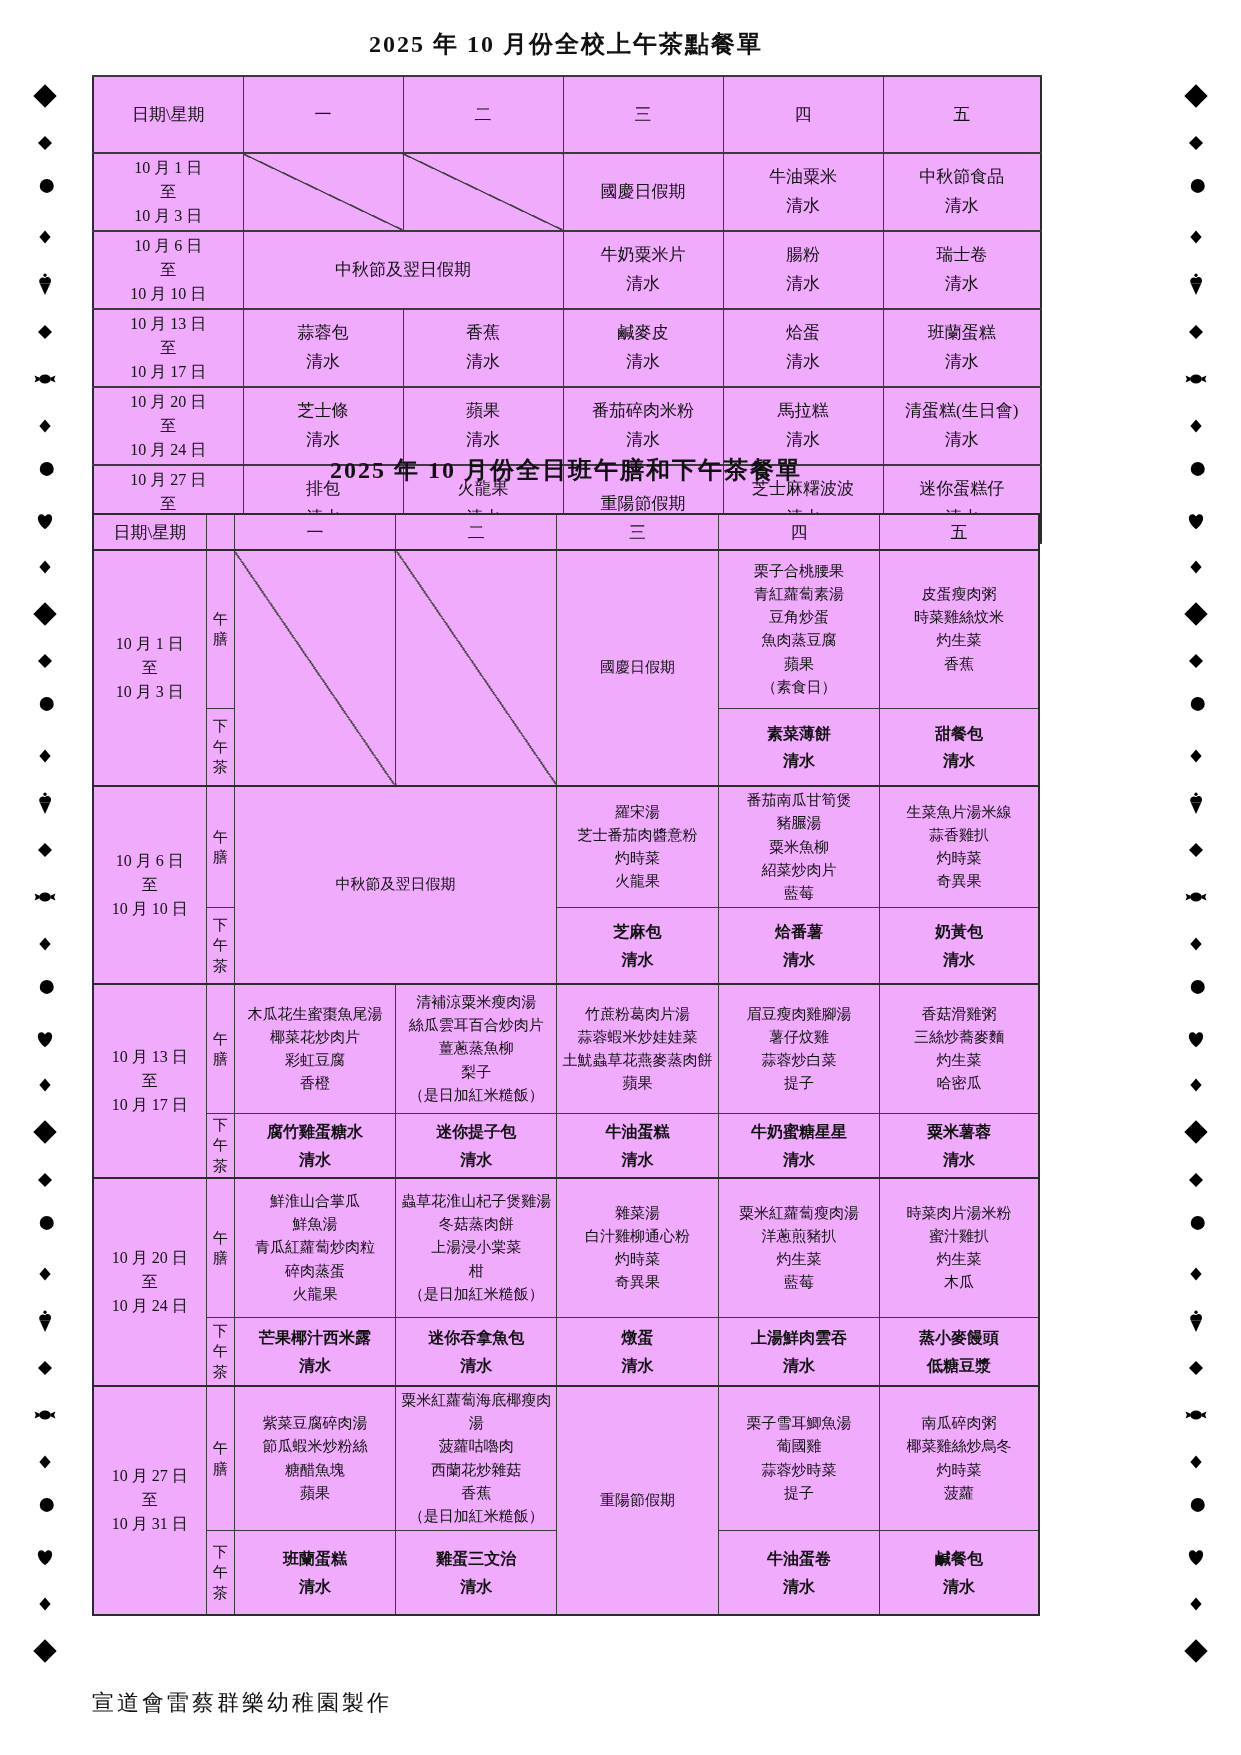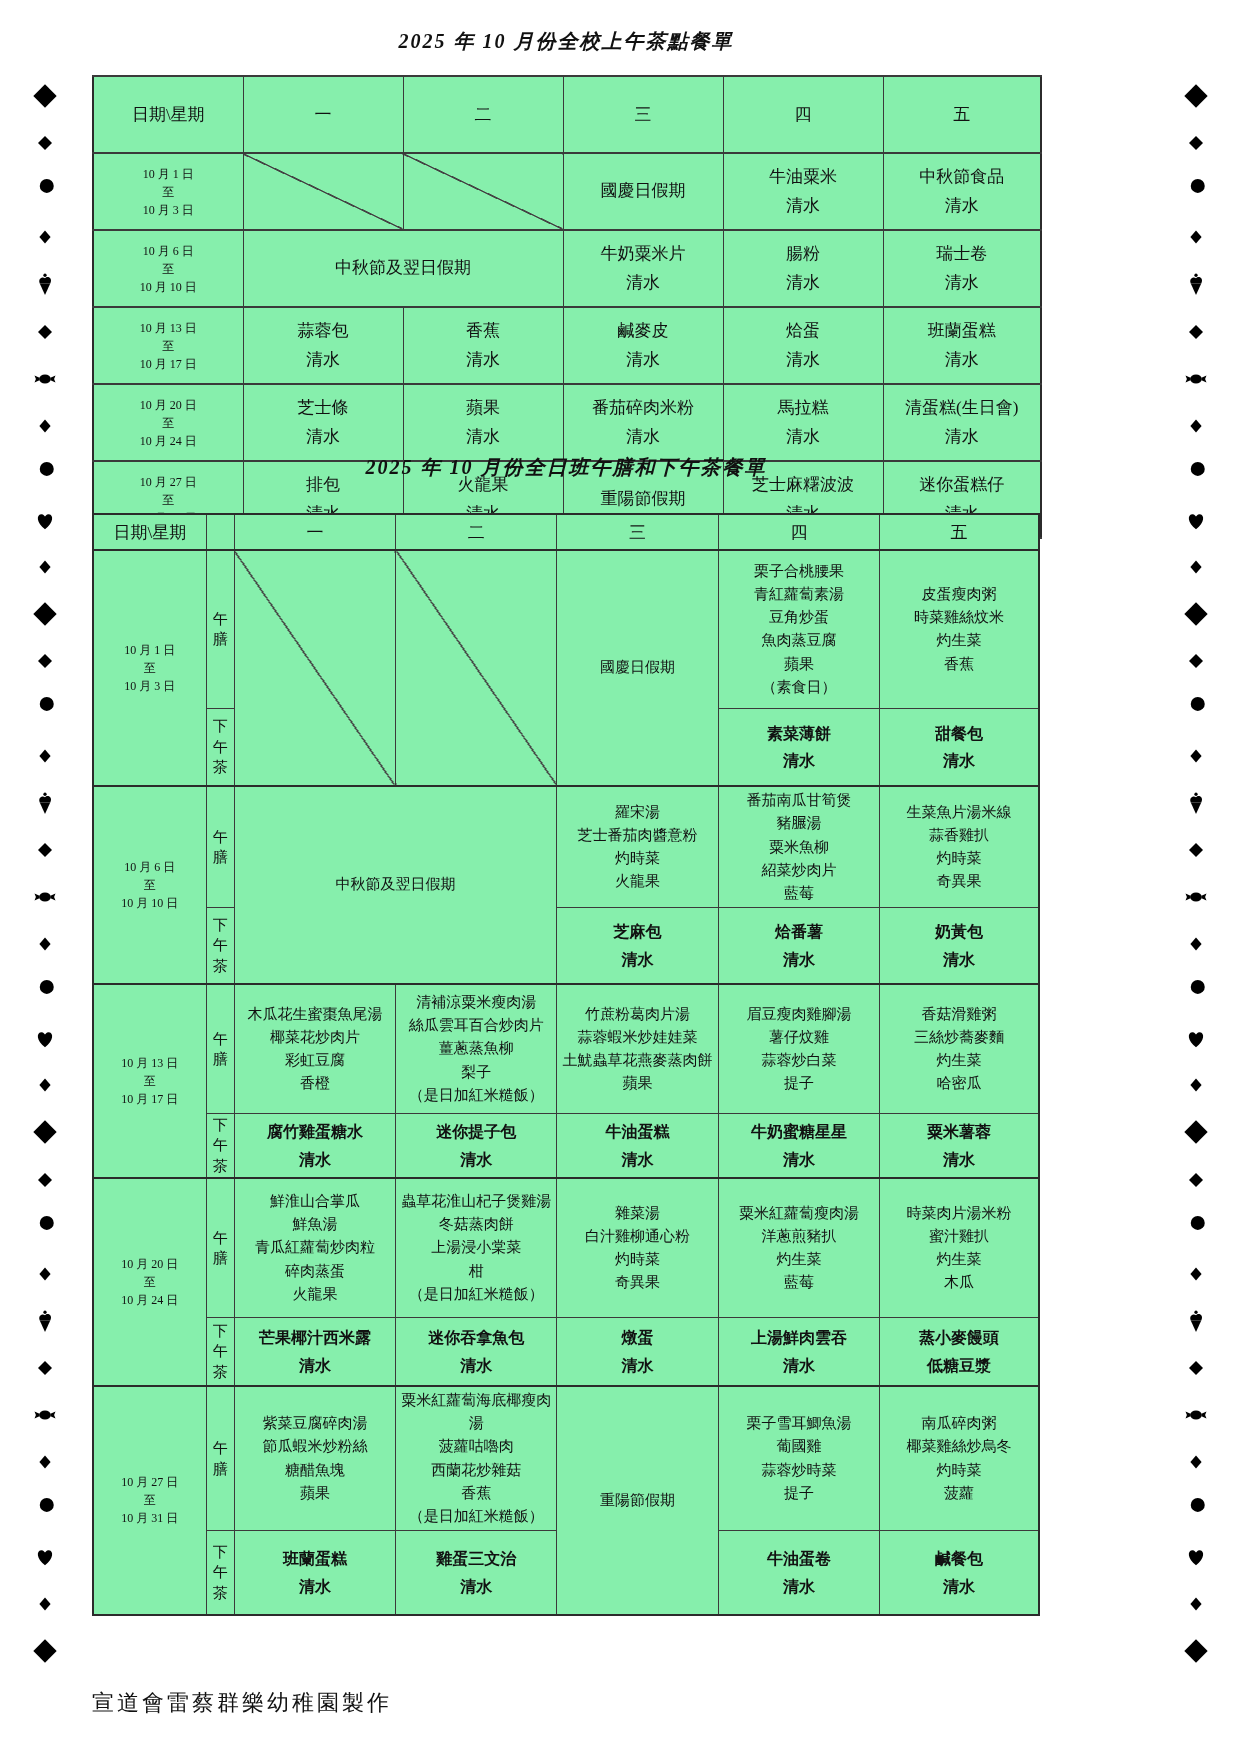--- a/index.html
+++ b/index.html
@@ -3,39 +3,39 @@
 <meta charset="utf-8">
 <style>
   html,body { margin:0; padding:0; }
   body {
     width:1241px; height:1755px; position:relative;
     background:#ffffff; color:#111;
     font-family:"Liberation Serif","DejaVu Serif",serif;
   }
   .page-title {
     position:absolute; left:92px; width:948px; text-align:center;
-    font-size:20px; font-weight:bold; letter-spacing:2px; white-space:nowrap;font-style:italic;
+    font-size:24px; font-weight:bold; letter-spacing:2px; white-space:nowrap;
   }
   #title1 { top:28px; }
   #title2 { top:454px; }
   table {
     border-collapse:collapse; table-layout:fixed;
-    position:absolute; left:92px; background:#86efac;
+    position:absolute; left:92px; background:#f0abfc;
     border:2px solid #2b2b2b;
   }
   #table1 { top:75px; width:948px; }
   #table2 { top:513px; width:948px; }
   td,th {
     border:1px solid #3a3a3a; text-align:center; vertical-align:middle;
     padding:2px 3px; overflow:hidden;
   }
   #table1 td, #table1 th { border-top-width:2px; border-bottom-width:2px; border-color:#3a3a3a; }
   th { font-weight:normal; font-size:17px; }
   .cell { white-space:pre-line; font-size:17px; line-height:1.7; }
-  .date-cell { white-space:pre-line; font-size:12px; line-height:1.5; }
+  .date-cell { white-space:pre-line; font-size:16px; line-height:1.5; }
   #table2 .cell { font-size:15px; line-height:1.55;margin-left:32px; }
   #table2 .tea-cell { font-size:16px; line-height:1.7;font-weight:bold; }
   .meal-cell { white-space:pre-line; font-size:15px; line-height:1.35; padding:0; }
   .h-head { height:36px; }
   #table1 tr { height:77px; }
   .b1-lunch { height:158px; } .b1-tea { height:78px; }
   .b2-lunch { height:120px; } .b2-tea { height:76px; }
   .b3-lunch { height:130px; } .b3-tea { height:64px; }
   .b4-lunch { height:140px; } .b4-tea { height:68px; }
   .b5-lunch { height:142px; } .b5-tea { height:84px; }

